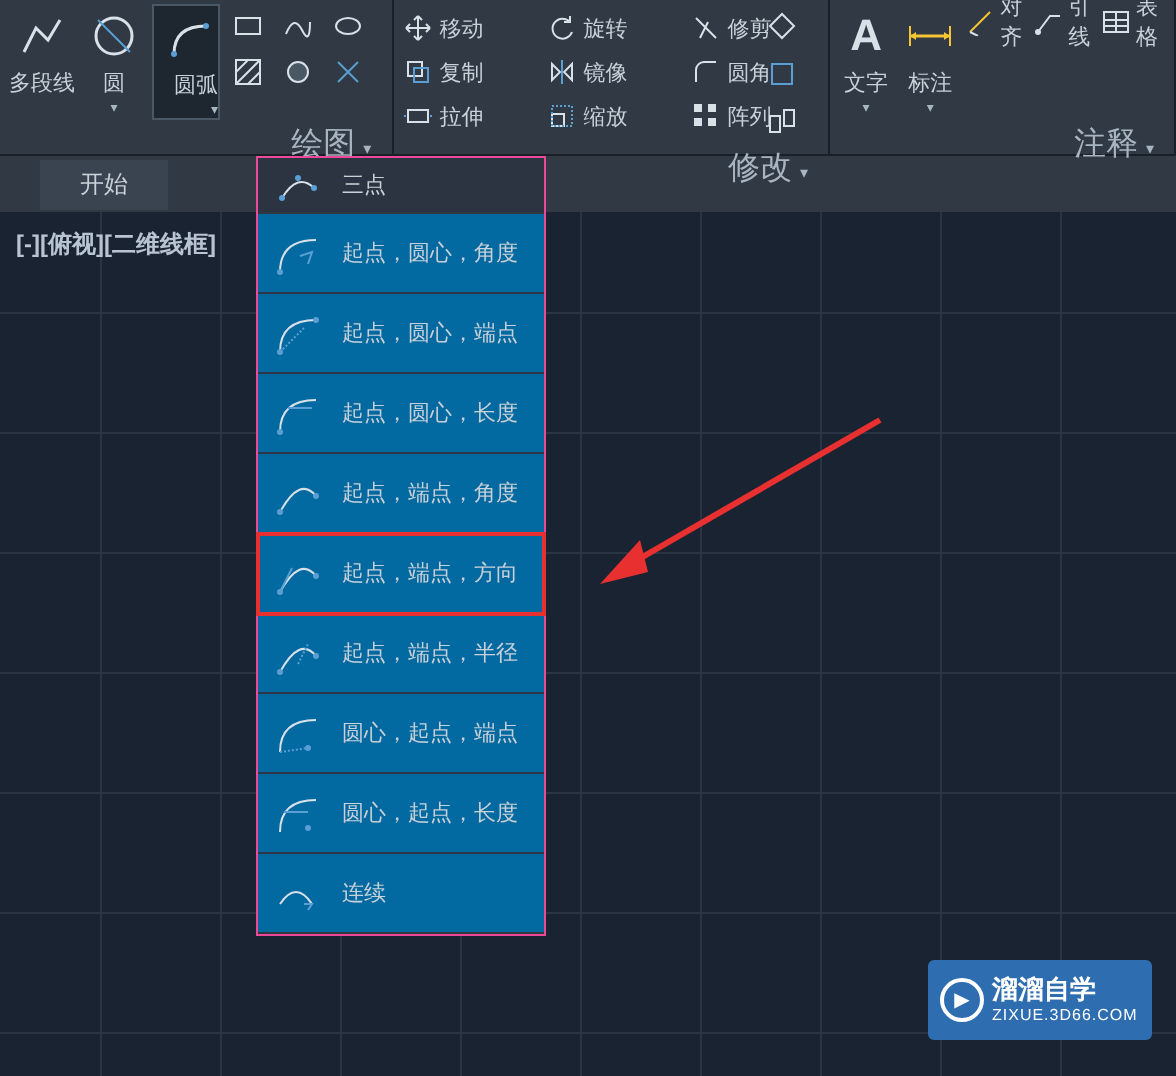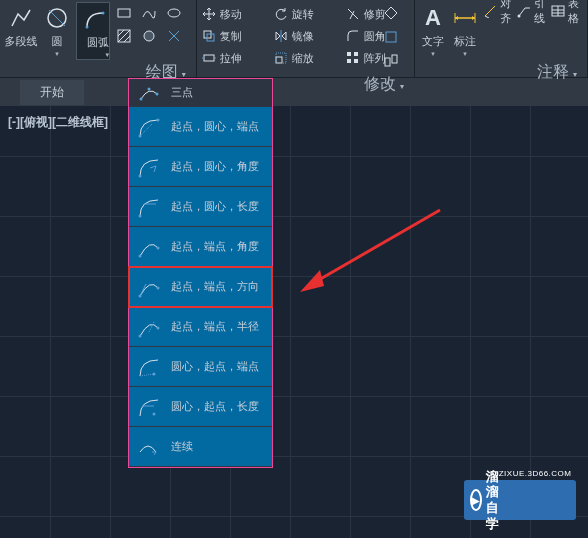--- a/index.html
+++ b/index.html
@@ -230,21 +230,21 @@
     .watermark .play {
       width: 22px;
       height: 22px;
       border: 2px solid #fff;
       border-radius: 50%;
       display: flex;
       align-items: center;
       justify-content: center;
       font-size: 10px;
     }
-    .watermark .txt { display:flex; flex-direction:row; line-height:1.2; }
+    .watermark .txt { display:flex; flex-direction:column; line-height:1.2; }
     .watermark .txt .main { font-size: 13px; font-weight: bold; }
     .watermark .txt .sub { font-size: 8px; letter-spacing: 0.5px; }
     svg { display: block; }
   </style>
 </head>
 <body>
 
 <div class="ribbon">
 
   <div class="ribbon-group" style="width:200px">
@@ -501,35 +501,35 @@
           <circle cx="19" cy="10" r="1.5" fill="#5a9fd4"></circle>
         </svg>
       </span>
     <span>三点</span>
   </div>
   <div class="dd-item">
     <span class="dd-ico">
         <svg width="26" height="26">
           <path d="M4 22 Q4 6 22 6" stroke="#d8e0e8" fill="none"></path>
           <circle cx="4" cy="22" r="1.5" fill="#5a9fd4"></circle>
+          <path d="M14 14l6-2-2 6" stroke="#5a9fd4" fill="none"></path>
+        </svg>
+      </span>
+    <span>起点，圆心，角度</span>
+  </div>
+  <div class="dd-item">
+    <span class="dd-ico">
+        <svg width="26" height="26">
+          <path d="M4 22 Q4 6 22 6" stroke="#d8e0e8" fill="none"></path>
+          <circle cx="4" cy="22" r="1.5" fill="#5a9fd4"></circle>
           <circle cx="22" cy="6" r="1.5" fill="#5a9fd4"></circle>
           <line x1="4" y1="22" x2="16" y2="10" stroke="#5a9fd4" stroke-dasharray="1 1"></line>
         </svg>
       </span>
     <span>起点，圆心，端点</span>
-  </div>
-  <div class="dd-item">
-    <span class="dd-ico">
-        <svg width="26" height="26">
-          <path d="M4 22 Q4 6 22 6" stroke="#d8e0e8" fill="none"></path>
-          <circle cx="4" cy="22" r="1.5" fill="#5a9fd4"></circle>
-          <path d="M14 14l6-2-2 6" stroke="#5a9fd4" fill="none"></path>
-        </svg>
-      </span>
-    <span>起点，圆心，角度</span>
   </div>
   <div class="dd-item">
     <span class="dd-ico">
         <svg width="26" height="26">
           <path d="M4 22 Q4 6 22 6" stroke="#d8e0e8" fill="none"></path>
           <circle cx="4" cy="22" r="1.5" fill="#5a9fd4"></circle>
           <line x1="8" y1="10" x2="20" y2="10" stroke="#5a9fd4"></line>
         </svg>
       </span>
     <span>起点，圆心，长度</span>

